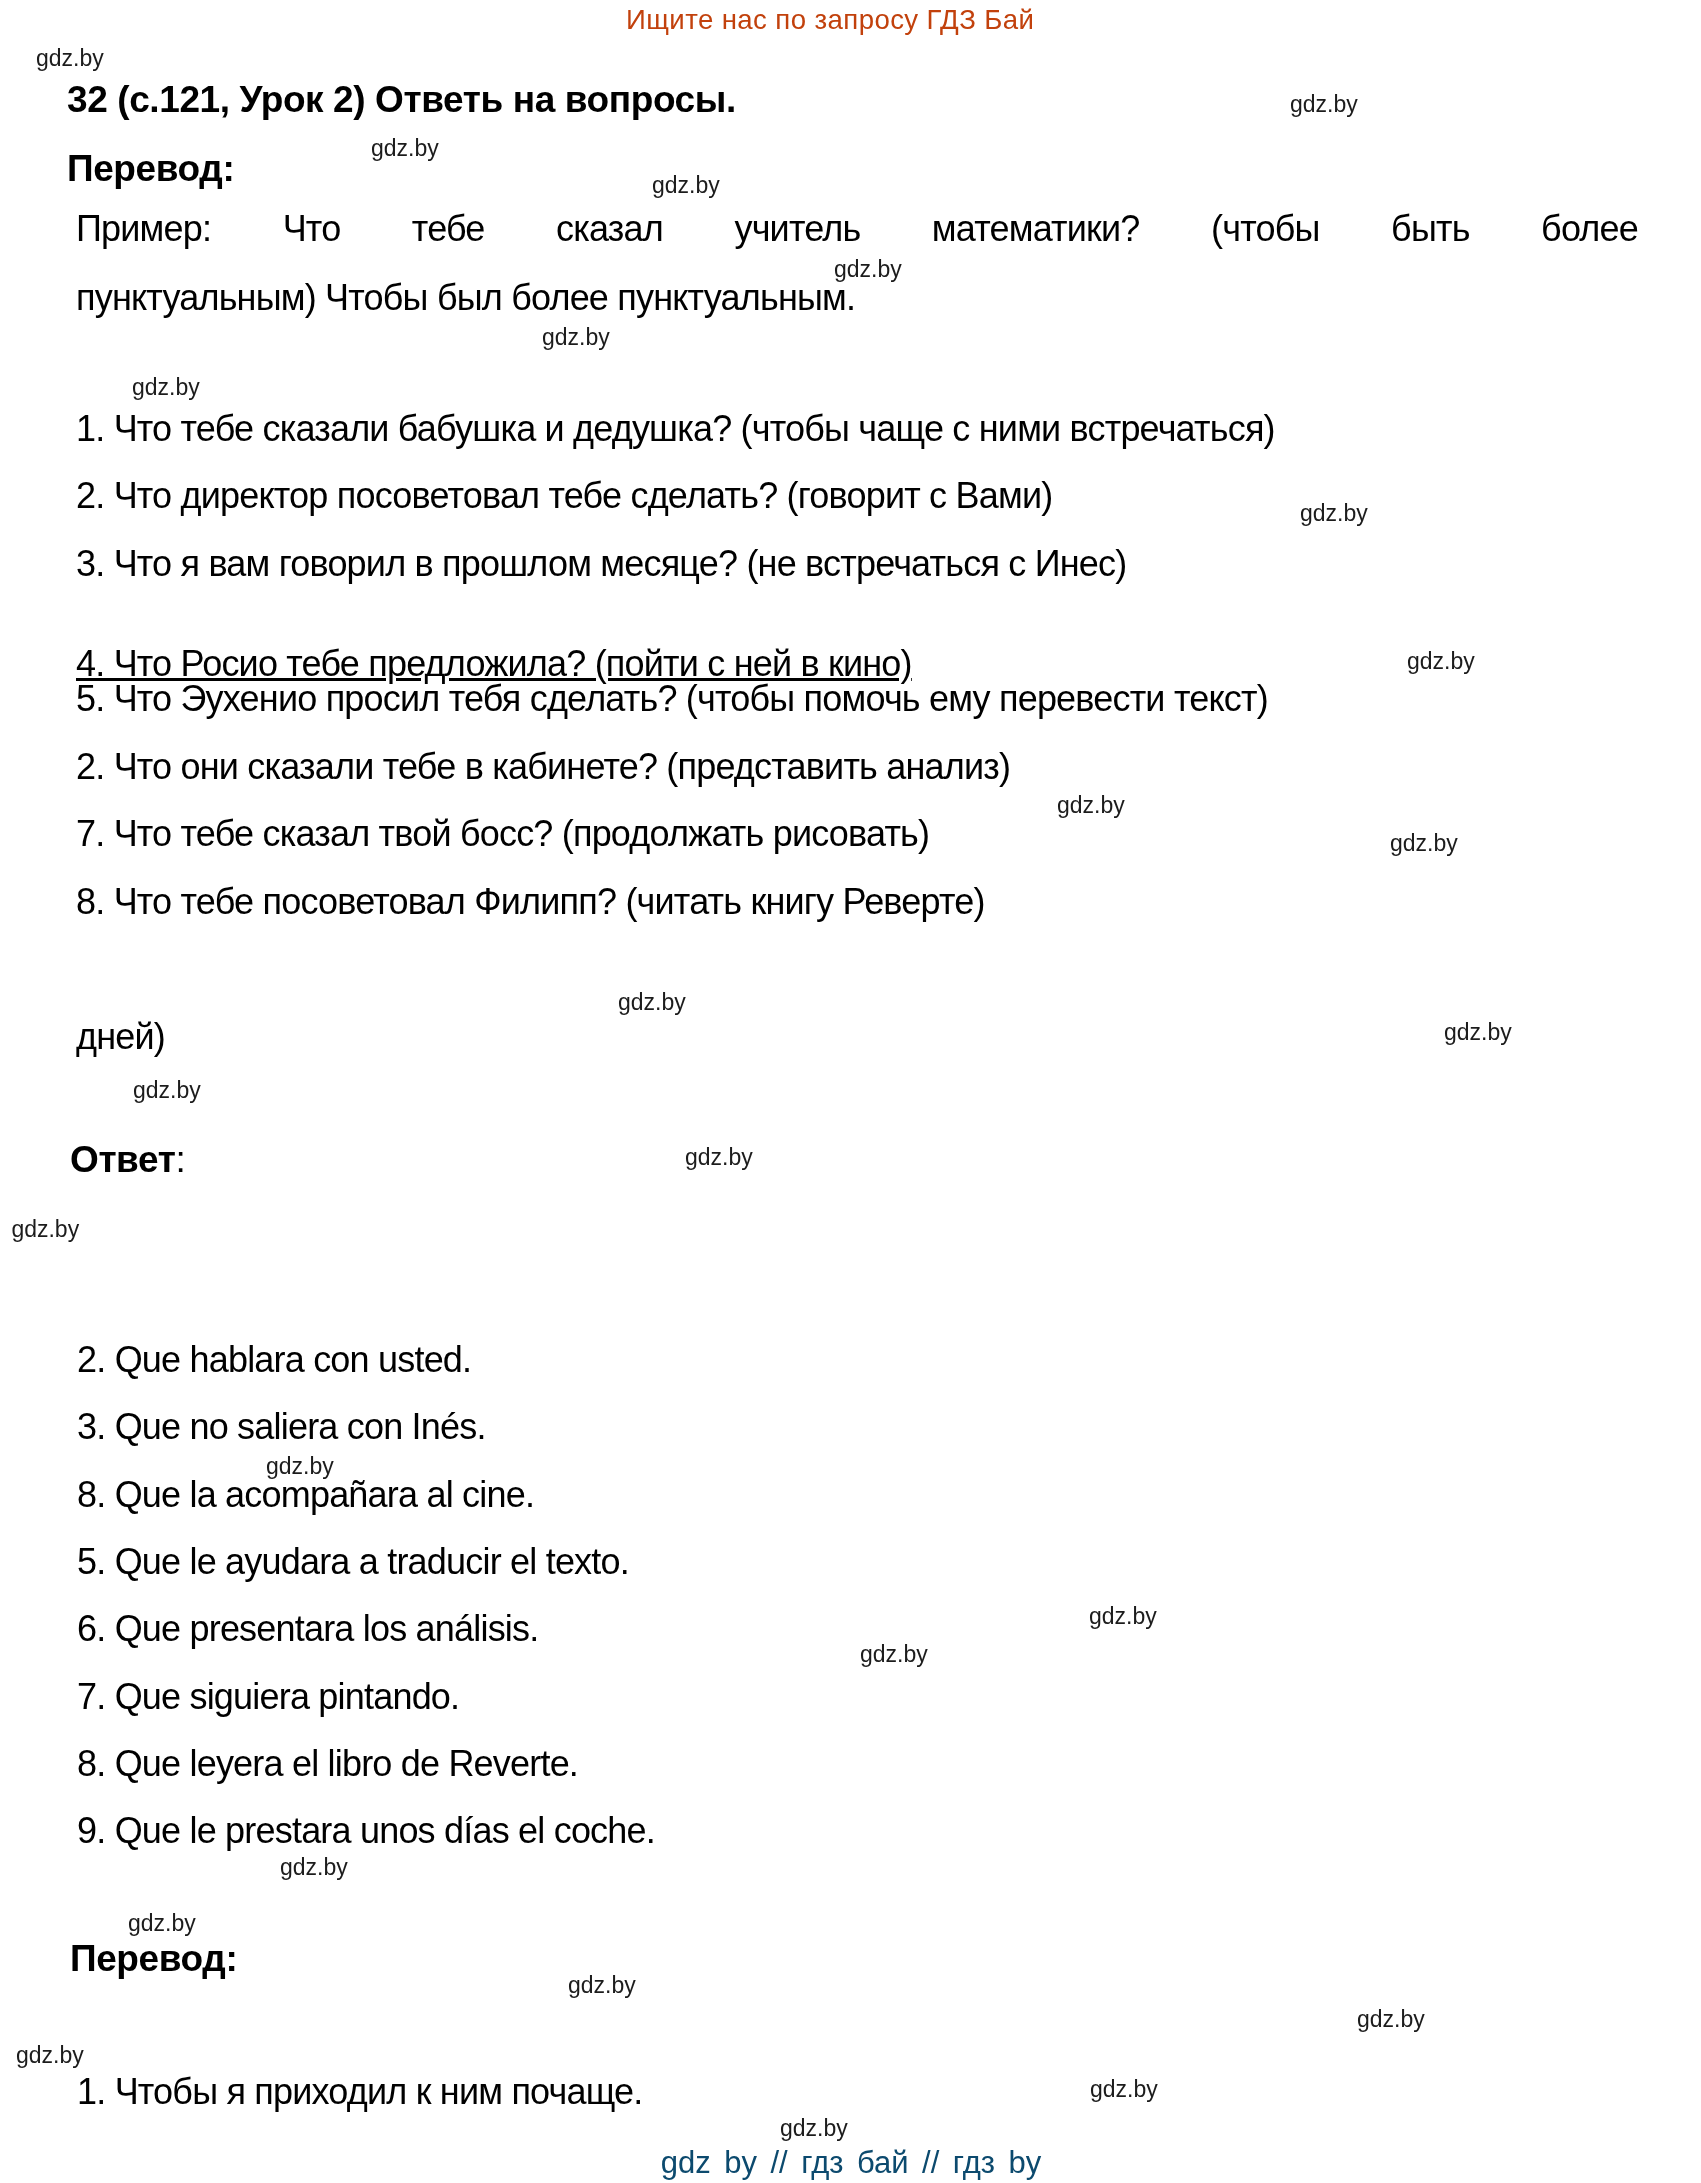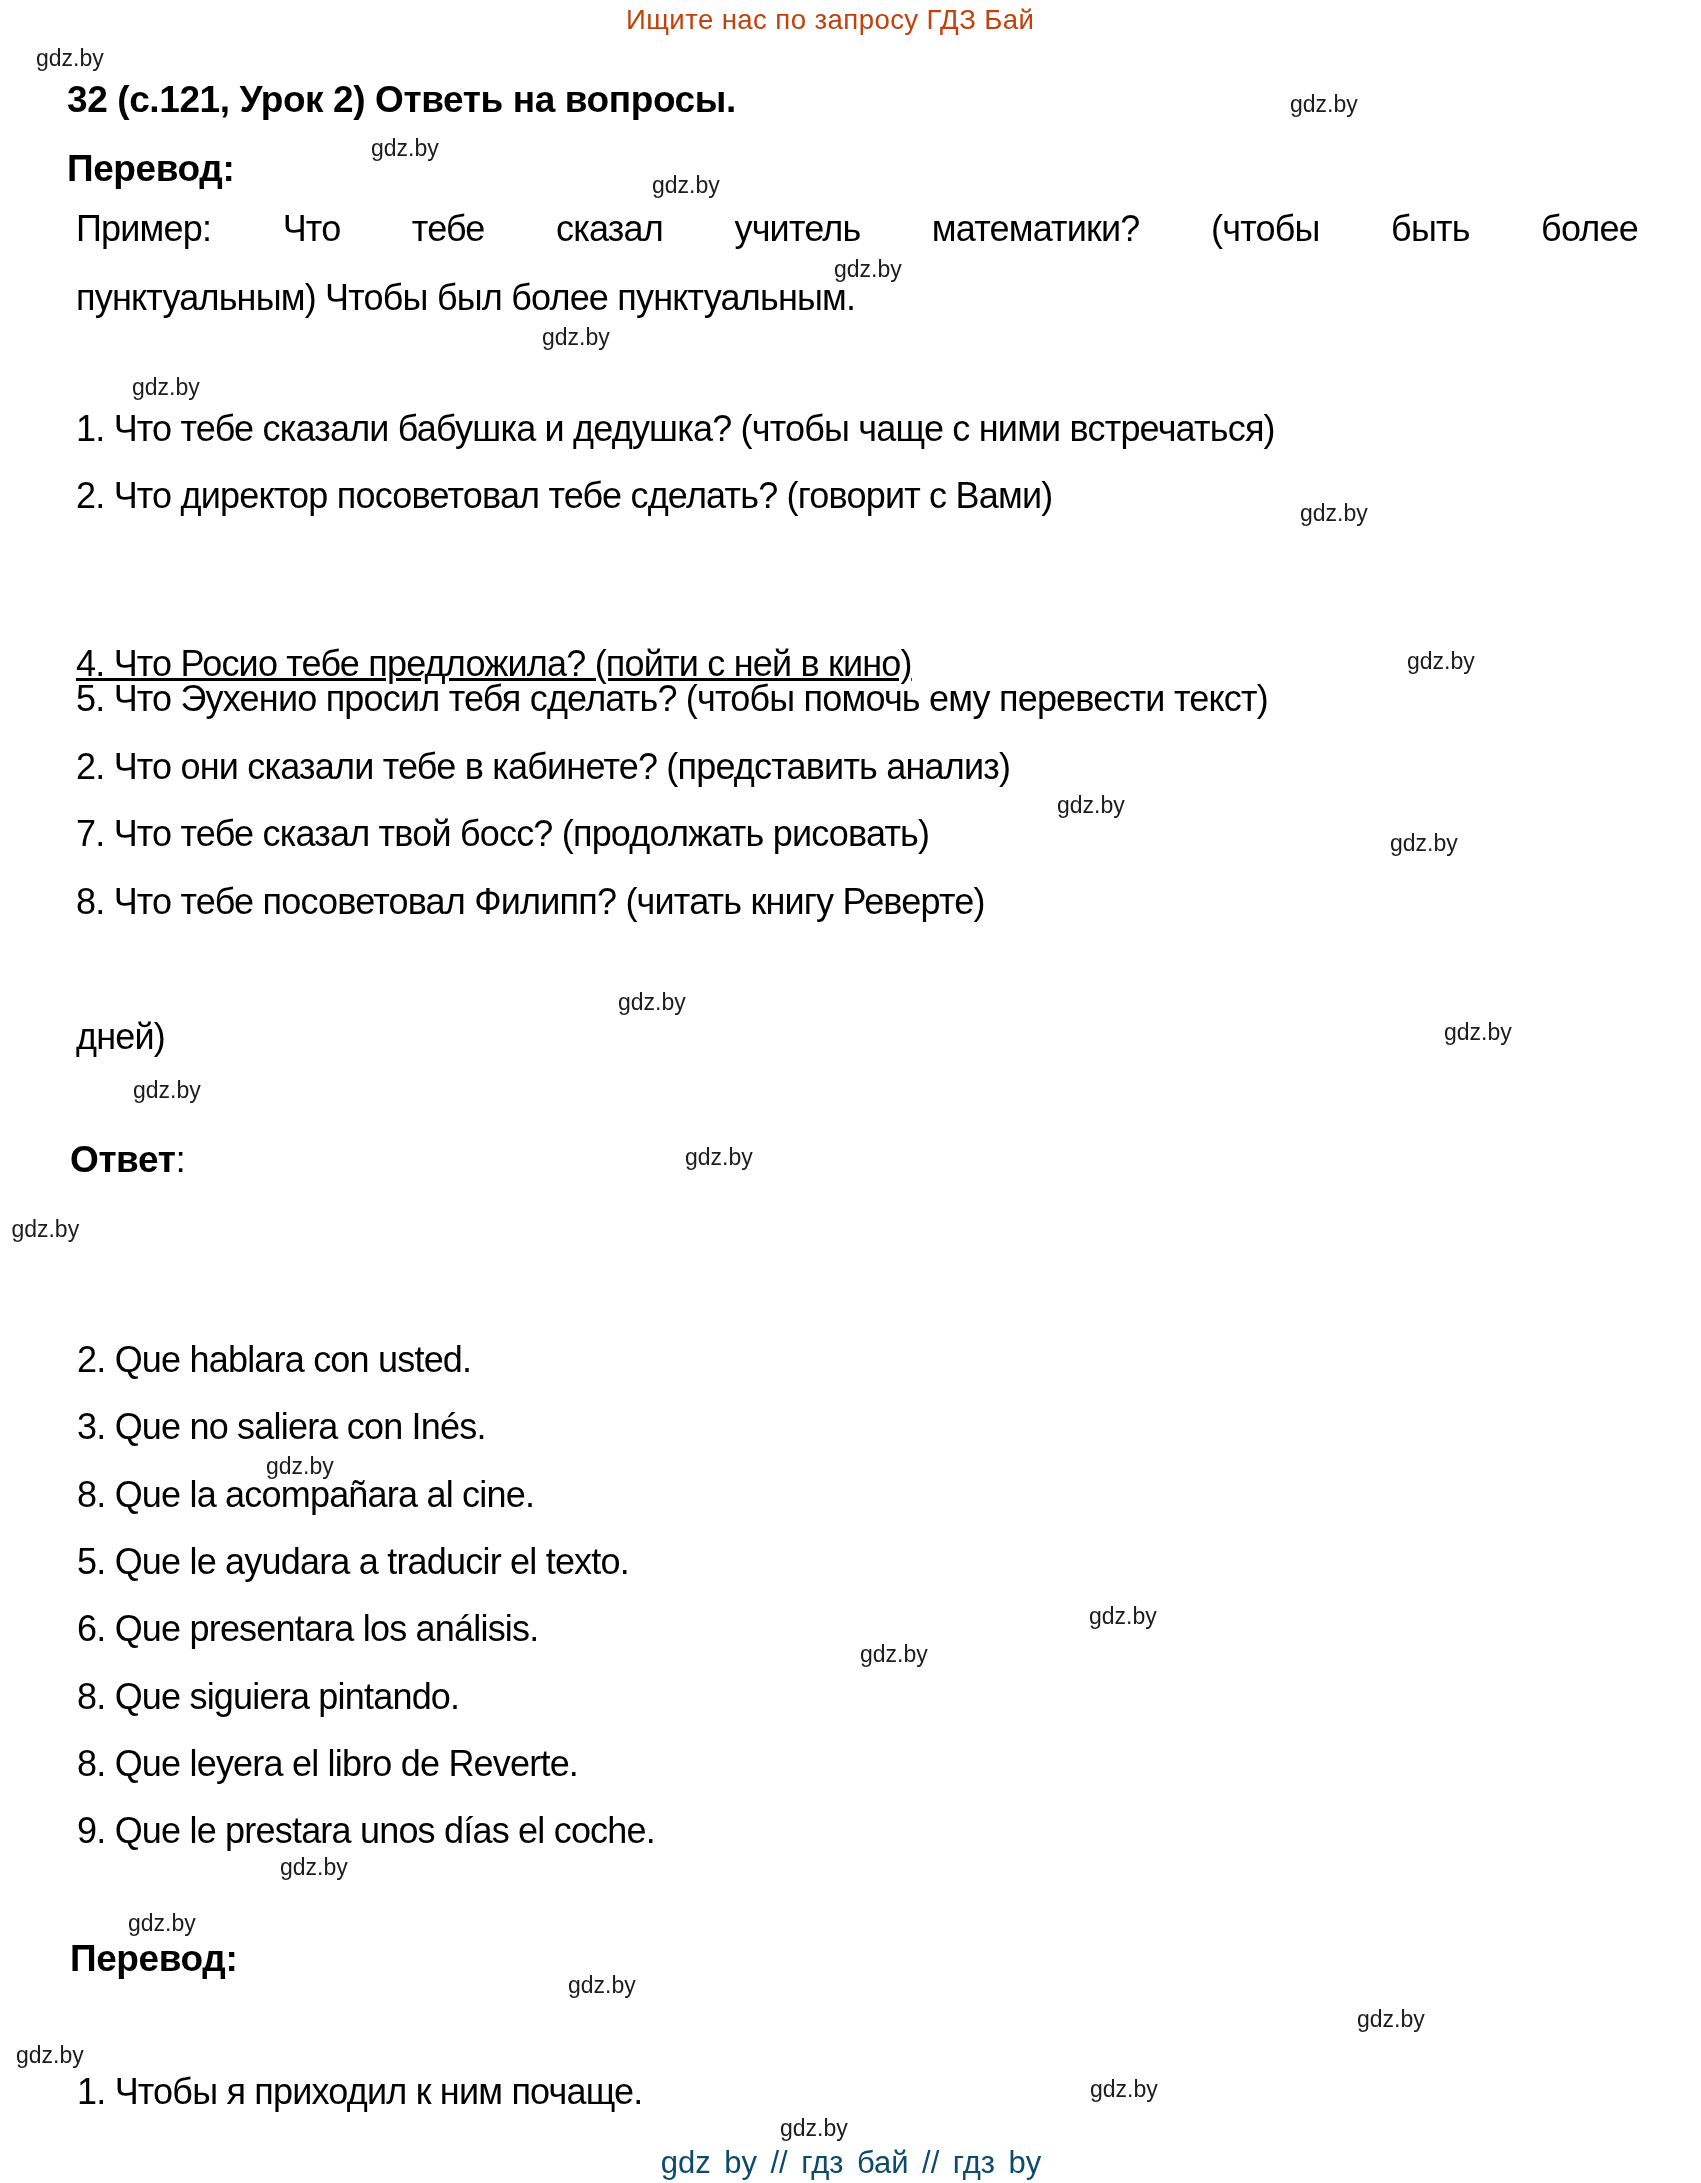--- a/index.html
+++ b/index.html
@@ -92,35 +92,36 @@
 
   <h1 class="abs title" style="left:67px;top:79px;">32 (с.121, Урок 2) Ответь на вопросы.</h1>
 
   <div class="abs label" style="left:67px;top:148px;">Перевод:</div>
 
   <div class="abs bodyline justify" style="left:76px;top:208px;width:1562px;">Пример: Что тебе сказал учитель математики? (чтобы быть более</div>
   <div class="abs bodyline" style="left:76px;top:277px;">пунктуальным) Чтобы был более пунктуальным.</div>
 
   <div class="abs bodyline" style="left:76px;top:408px;">1. Что тебе сказали бабушка и дедушка? (чтобы чаще с ними встречаться)</div>
   <div class="abs bodyline" style="left:76px;top:475px;">2. Что директор посоветовал тебе сделать? (говорит с Вами)</div>
+  <div class="abs bodyline" style="left:76px;top:543px;">3. Что я вам говорил в прошлом месяце? (не встречаться с Инес)</div>
   <div class="abs bodyline" style="left:76px;top:643px;text-decoration:underline;">4. Что Росио тебе предложила? (пойти с ней в кино)</div>
   <div class="abs bodyline" style="left:76px;top:678px;">5. Что Эухенио просил тебя сделать? (чтобы помочь ему перевести текст)</div>
   <div class="abs bodyline" style="left:76px;top:746px;">2. Что они сказали тебе в кабинете? (представить анализ)</div>
   <div class="abs bodyline" style="left:76px;top:813px;">7. Что тебе сказал твой босс? (продолжать рисовать)</div>
   <div class="abs bodyline" style="left:76px;top:881px;">8. Что тебе посоветовал Филипп? (читать книгу Реверте)</div>
   <div class="abs bodyline" style="left:76px;top:1016px;">дней)</div>
 
   <div class="abs label" style="left:70px;top:1139px;"><span>Ответ</span><span class="colon-regular">:</span></div>
 
   <div class="abs bodyline" style="left:77px;top:1339px;">2. Que hablara con usted.</div>
   <div class="abs bodyline" style="left:77px;top:1406px;">3. Que no saliera con Inés.</div>
   <div class="abs bodyline" style="left:77px;top:1474px;">8. Que la acompañara al cine.</div>
   <div class="abs bodyline" style="left:77px;top:1541px;">5. Que le ayudara a traducir el texto.</div>
   <div class="abs bodyline" style="left:77px;top:1608px;">6. Que presentara los análisis.</div>
-  <div class="abs bodyline" style="left:77px;top:1676px;">8. Que siguiera pintando.</div>
+  <div class="abs bodyline" style="left:77px;top:1676px;">7. Que siguiera pintando.</div>
   <div class="abs bodyline" style="left:77px;top:1743px;">8. Que leyera el libro de Reverte.</div>
   <div class="abs bodyline" style="left:77px;top:1810px;">9. Que le prestara unos días el coche.</div>
 
   <div class="abs label" style="left:70px;top:1938px;">Перевод:</div>
 
   <div class="abs bodyline" style="left:77px;top:2071px;">1. Чтобы я приходил к ним почаще.</div>
 
   <div class="abs footer" style="left: 50%; top: 2145px; transform: translateX(-50%); color: #0c4a6e;">gdz by  //  гдз бай  //  гдз by</div>
 
 </div>

